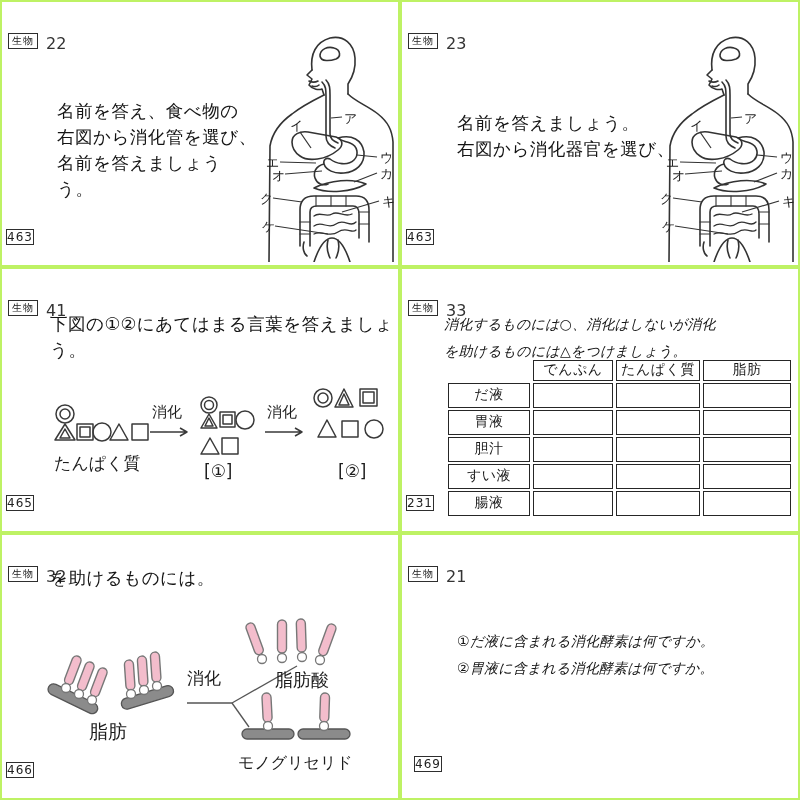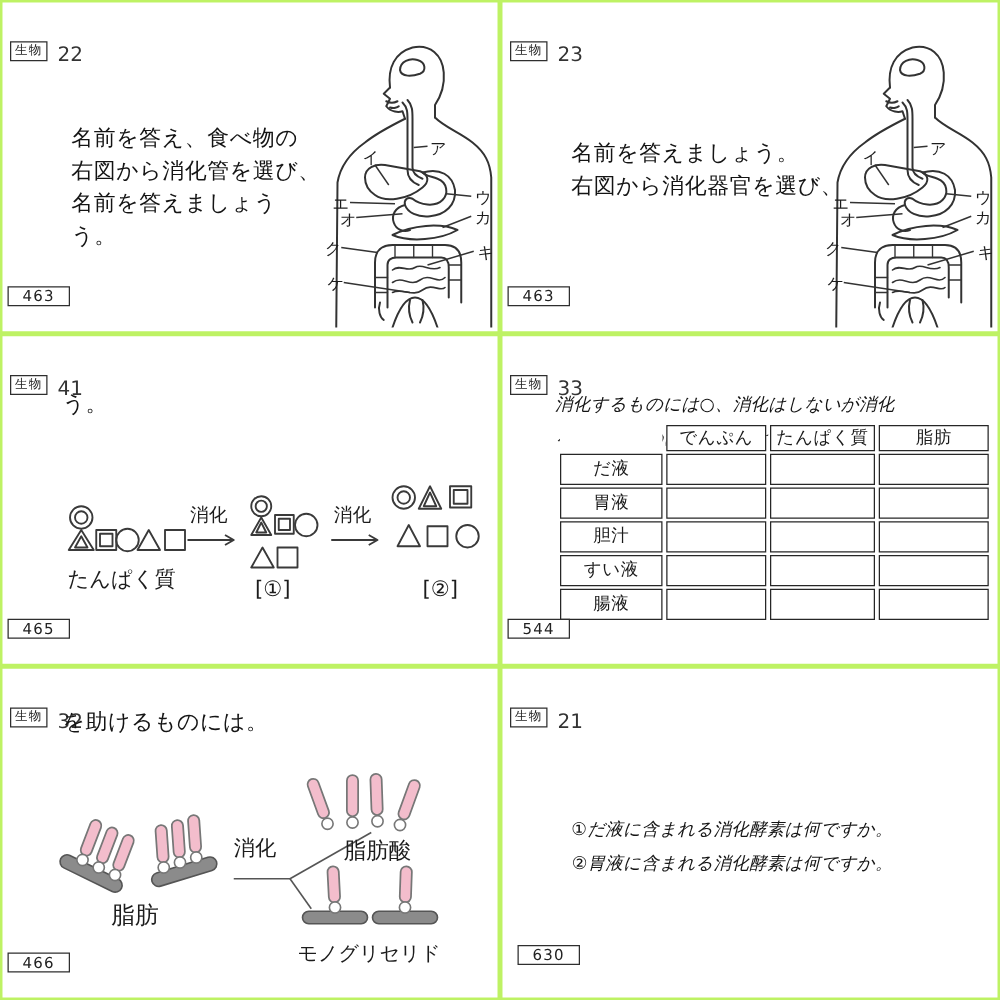--- a/index.html
+++ b/index.html
@@ -13,30 +13,30 @@
   .card{background:#fff;position:relative;overflow:hidden;}
   .subject-badge{
     position:absolute;left:6px;top:31px;
     border:1.5px solid #2e2e2e;font-size:10px;line-height:12px;
     padding:1px 3px;letter-spacing:1px;color:#222;
   }
   .card-number{position:absolute;left:44px;top:32px;font-size:16px;color:#333;}
   .card-id{
     position:absolute;left:4px;bottom:20px;
     border:1.5px solid #2e2e2e;font-size:12px;line-height:14px;
-    padding:0 11px;color:#222;letter-spacing:1px;
+    padding:0 0;color:#222;letter-spacing:1px;
   }
   .q{position:absolute;white-space:nowrap;color:#141414;}
   .q div{white-space:nowrap;}
   .q-lg{font-size:17.5px;line-height:26px;letter-spacing:0.5px;}
   .q-md{font-size:14px;line-height:27px;letter-spacing:0.2px;font-style:italic;}
   svg{position:absolute;}
   svg text{font-family:"DejaVu Sans",sans-serif;fill:#1c1c1c;}
   
-  .tbl{position:absolute;left:46px;top:71px;display:grid;
+  .tbl{position:absolute;left:46px;top:91px;display:grid;
        grid-template-columns:82px 80px 84px 88px;gap:2px 3px;}
   .tbl .cell{border:1.7px solid #262626;background:#fff;height:23px;
        display:flex;align-items:center;justify-content:center;
        font-size:14px;letter-spacing:0.5px;}
   .tbl .hcell{height:19px;}
   .tbl .spacer{border:none;}
 </style>
 </head>
 <body>
 
@@ -163,20 +163,21 @@
         <text x="6" y="197">ケ</text>
       </g>
     </svg>
     <span class="card-id">463</span>
   </section>
 
   <section class="card">
     <span class="subject-badge">生物</span>
     <span class="card-number">41</span>
     <div class="q q-lg" style="left:48px;top:42px;">
+      <div>下図の①②にあてはまる言葉を答えましょ</div>
       <div>う。</div>
     </div>
     <svg style="left:38px;top:112px;" width="357" height="104" viewBox="0 0 357 104">
       <g fill="none" stroke="#3a3a3a" stroke-width="1.5" stroke-linejoin="round">
 
         <circle cx="25" cy="33" r="9"></circle>
           <circle cx="25" cy="33" r="5"></circle>
         <polygon points="25,43 15,59 35,59"></polygon>
           <polygon points="25,48 20,57 30,57"></polygon>
         <rect x="37" y="43" width="16" height="16"></rect>
@@ -249,21 +250,21 @@
       <div class="cell">すい液</div>
       <div class="cell"></div>
       <div class="cell"></div>
       <div class="cell"></div>
 
       <div class="cell">腸液</div>
       <div class="cell"></div>
       <div class="cell"></div>
       <div class="cell"></div>
     </div>
-    <span class="card-id">544</span>
+    <span class="card-id">231</span>
   </section>
 
   <section class="card">
     <span class="subject-badge">生物</span>
     <span class="card-number">32</span>
     <div class="q q-lg" style="left:48px;top:30px;">
       <div>を助けるものには。</div>
     </div>
     <svg style="left:33px;top:61px;" width="360" height="182" viewBox="0 0 360 182">
 
@@ -344,20 +345,20 @@
       <text x="54" y="142" font-size="19">脂肪</text>
       <text x="240" y="90" font-size="18">脂肪酸</text>
       <text x="203" y="172" font-size="16">モノグリセリド</text>
     </svg>
     <span class="card-id">466</span>
   </section>
 
   <section class="card">
     <span class="subject-badge">生物</span>
     <span class="card-number">21</span>
-    <div class="q q-md" style="left:55px;top:116px;text-align:right;">
+    <div class="q q-md" style="left:55px;top:93px;">
       <div>①だ液に含まれる消化酵素は何ですか。</div>
       <div>②胃液に含まれる消化酵素は何ですか。</div>
     </div>
-    <span class="card-id" style="left:12px;bottom:26px;">630</span>
+    <span class="card-id" style="left:12px;bottom:26px;">469</span>
   </section>
 
 </div>
 
 </body></html>

